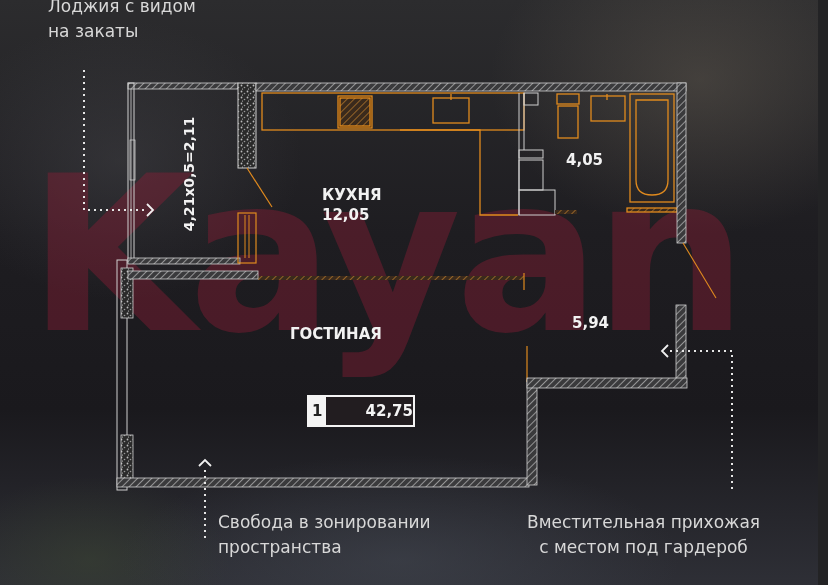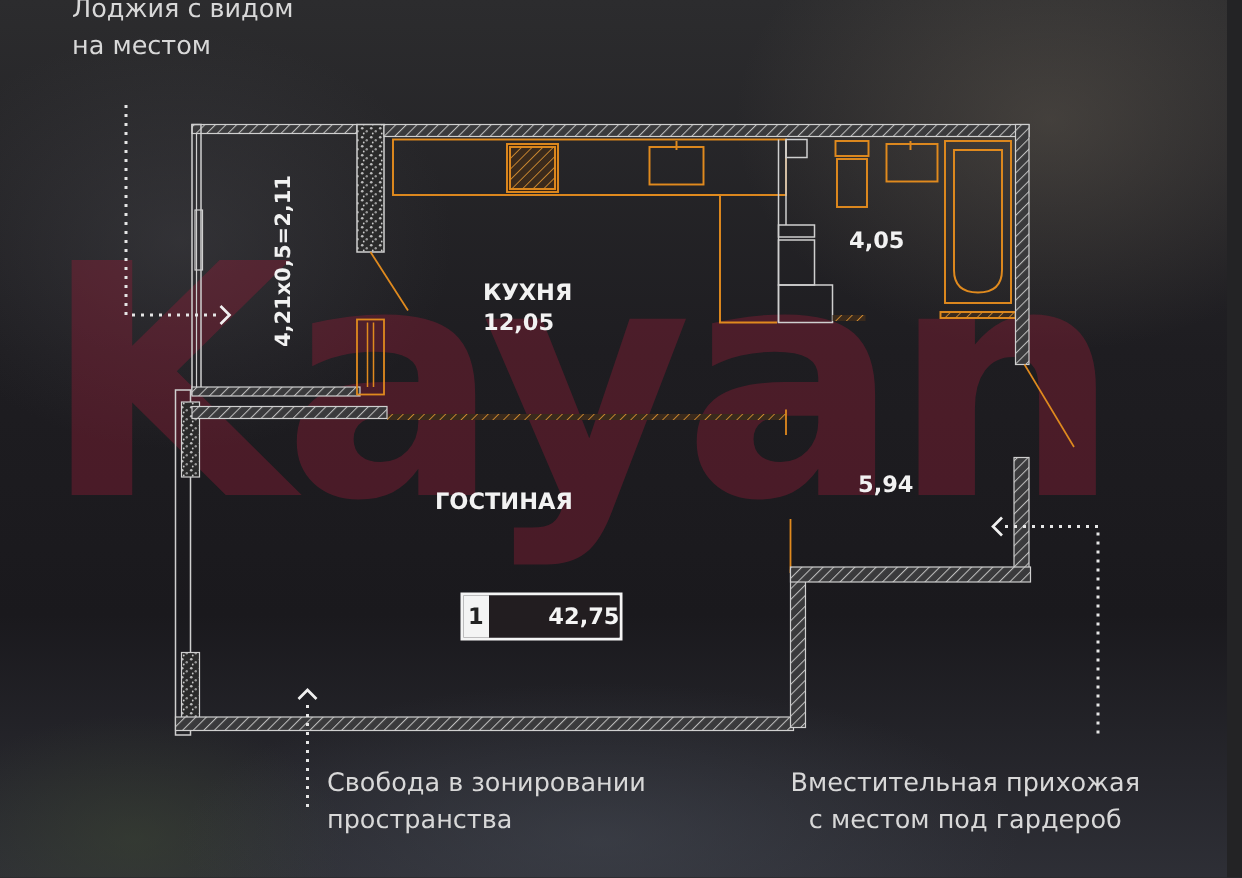--- a/index.html
+++ b/index.html
@@ -162,21 +162,21 @@
   </g>
   <g stroke="#f0f0f0" stroke-width="1.8" fill="none">
     <polyline points="147,204 153,210 147,216"></polyline>
     <polyline points="199,466 205,460 211,466"></polyline>
     <polyline points="668,345 662,351 668,357"></polyline>
   </g>
 </svg>
 
 <div class="caption cap-top">
   <div>Лоджия с видом</div>
-  <div>на местом</div>
+  <div>на закаты</div>
 </div>
 
 <div class="loggia-dim">4,21x0,5=2,11</div>
 
 <div class="room-label kitchen">
   <div>КУХНЯ</div>
   <div class="room-area">12,05</div>
 </div>
 
 <div class="room-label bath-area">4,05</div>

